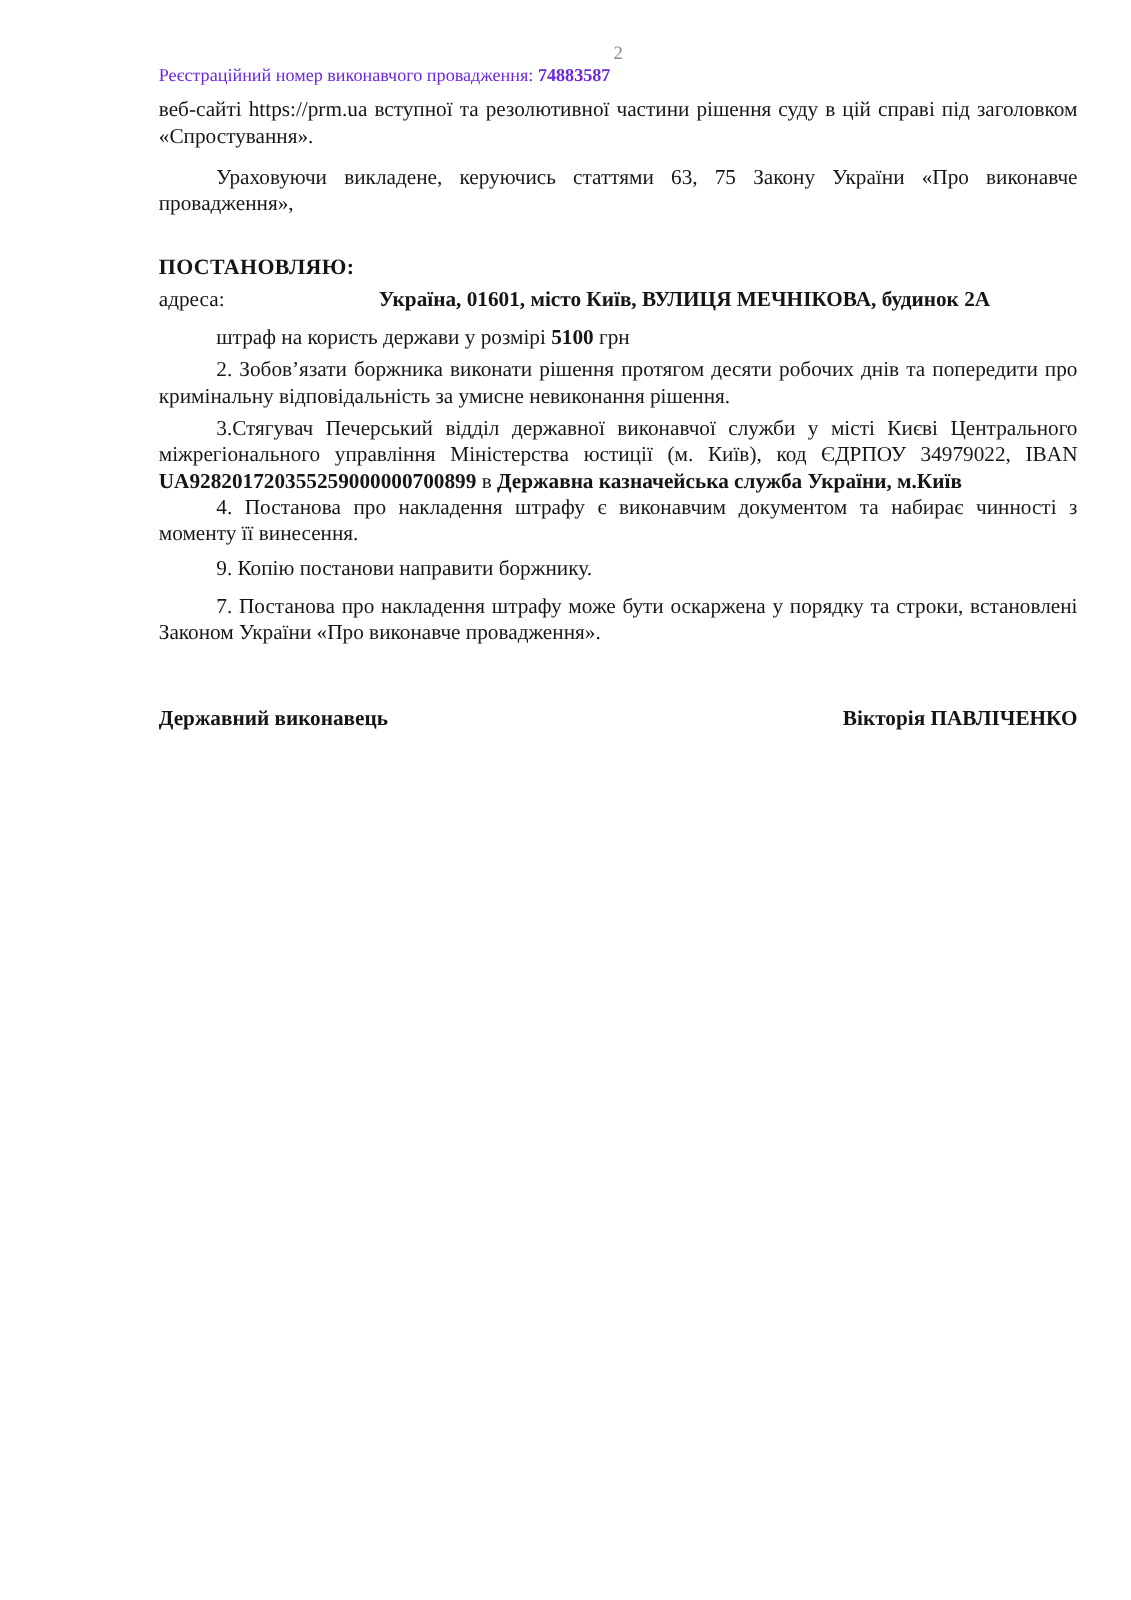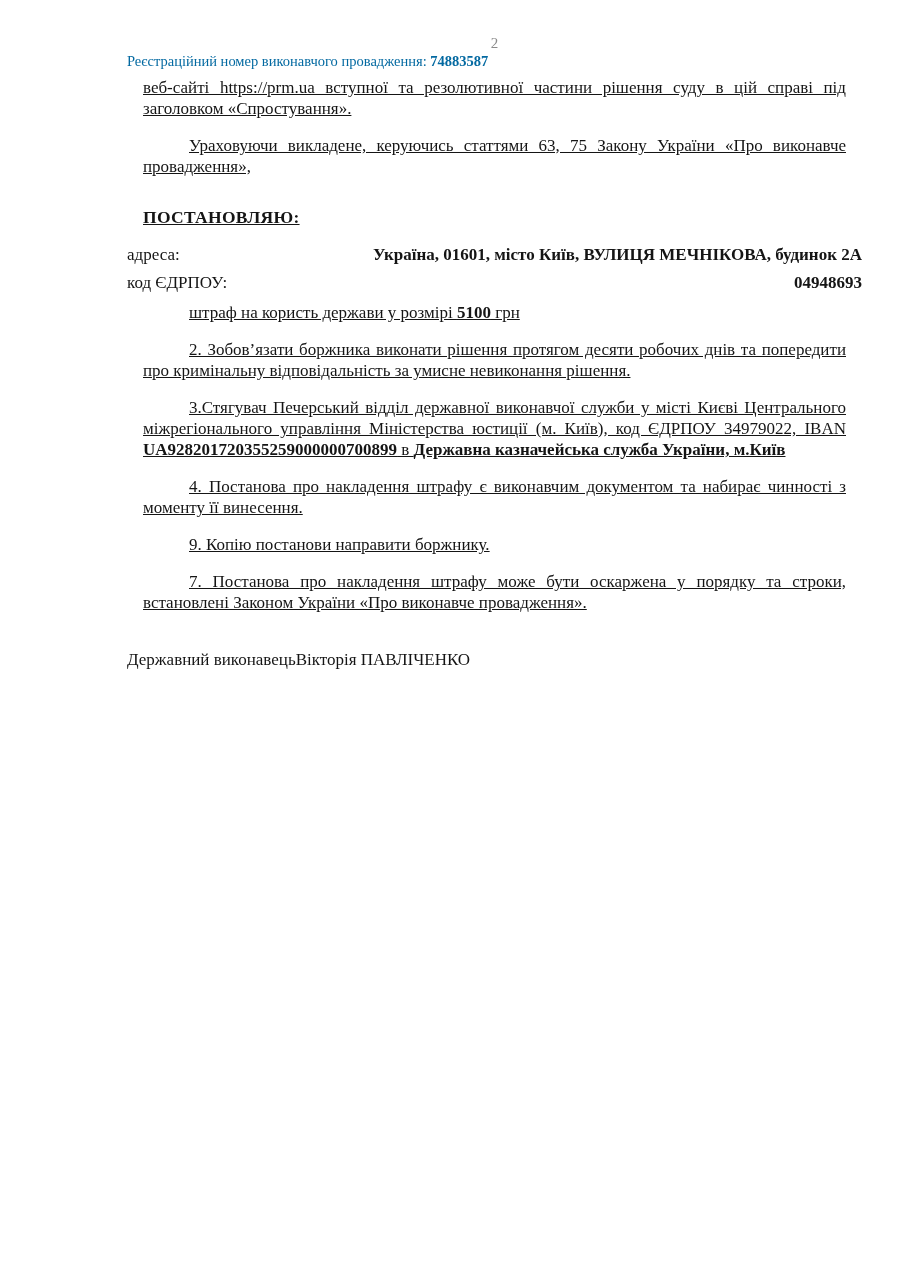--- a/index.html
+++ b/index.html
@@ -21,62 +21,63 @@
     font-size: 17px;
     line-height: 21px;
   }
   .page-num {
     text-align: center;
     color: #8b8b8b;
     font-size: 15px;
     line-height: 18px;
   }
   .reg-line {
-    color: #0369a1;
+    color: #6d28d9;
     font-size: 14.5px;
     line-height: 17px;
     margin-top: 1px;
     white-space: nowrap;
   }
   .reg-num { font-weight: bold; }
-  p { margin: 16px; text-decoration: underline; }
+  p { margin: 0; }
   .justify { text-align: justify; }
   .indent { text-indent: 46px; }
   .b { font-weight: bold; }
   .p-continuation { margin-top: 7px; }
   .p-considering { margin-top: 12px; }
   .heading-resolve {
     margin-top: 30px;
     text-align: left;
     font-weight: bold;
     font-size: 17.5px;
     letter-spacing: 0.3px;
   }
   .p-item1 { margin-top: 5px; }
   .p-debtor {
     margin-top: 6px;
     font-weight: bold;
   }
-  .kv-row { margin-top: 5px; display: flex; justify-content: space-between; }
+  .kv-row { margin-top: 5px; display: flex; }
   .kv-row.edrpou { margin-top: 7px; }
   .kv-label {
     flex: 0 0 176px;
   }
   .kv-value { font-weight: bold; }
   .p-fine { margin-top: 9px; }
   .p-item2 { margin-top: 5px; }
   .p-item3 { margin-top: 5px; }
   .p-item4 { margin-top: 0; }
   .p-item5 { margin-top: 2px; }
   .p-item6 { margin-top: 7px; }
   .p-item7 { margin-top: 9px; }
   .signature-row {
-    margin-top: 36px;
+    margin-top: 48px;
     display: flex;
-    font-weight: normal;
+    justify-content: space-between;
+    font-weight: bold;
   }
 </style>
 </head>
 <body>
 
 <div class="page">
   <div class="content">
 
     <div class="page-num">2</div>
 
@@ -88,24 +89,20 @@
 
     <p class="heading-resolve">ПОСТАНОВЛЯЮ:</p>
 
 
 
     <div class="kv-row">
       <span class="kv-label">адреса:</span>
       <span class="kv-value">Україна, 01601, місто Київ, ВУЛИЦЯ МЕЧНІКОВА, будинок 2А</span>
     </div>
 
-    <div class="kv-row edrpou">
-      <span class="kv-label">код ЄДРПОУ:</span>
-      <span class="kv-value">04948693</span>
-    </div>
 
     <p class="indent p-fine"><span>штраф на користь держави у розмірі </span><span class="b">5100</span><span> грн</span></p>
 
     <p class="justify indent p-item2">2. Зобов’язати боржника виконати рішення протягом десяти робочих днів та попередити про кримінальну відповідальність за умисне невиконання рішення.</p>
 
     <p class="justify indent p-item3"><span>3.Стягувач Печерський відділ державної виконавчої служби у місті Києві Центрального міжрегіонального управління Міністерства юстиції (м. Київ), код ЄДРПОУ 34979022, IBAN </span><span class="b">UA928201720355259000000700899</span><span> в </span><span class="b">Державна казначейська служба України, м.Київ</span></p>
 
     <p class="justify indent p-item4">4. Постанова про накладення штрафу є виконавчим документом та набирає чинності з моменту її винесення.</p>
 
 

